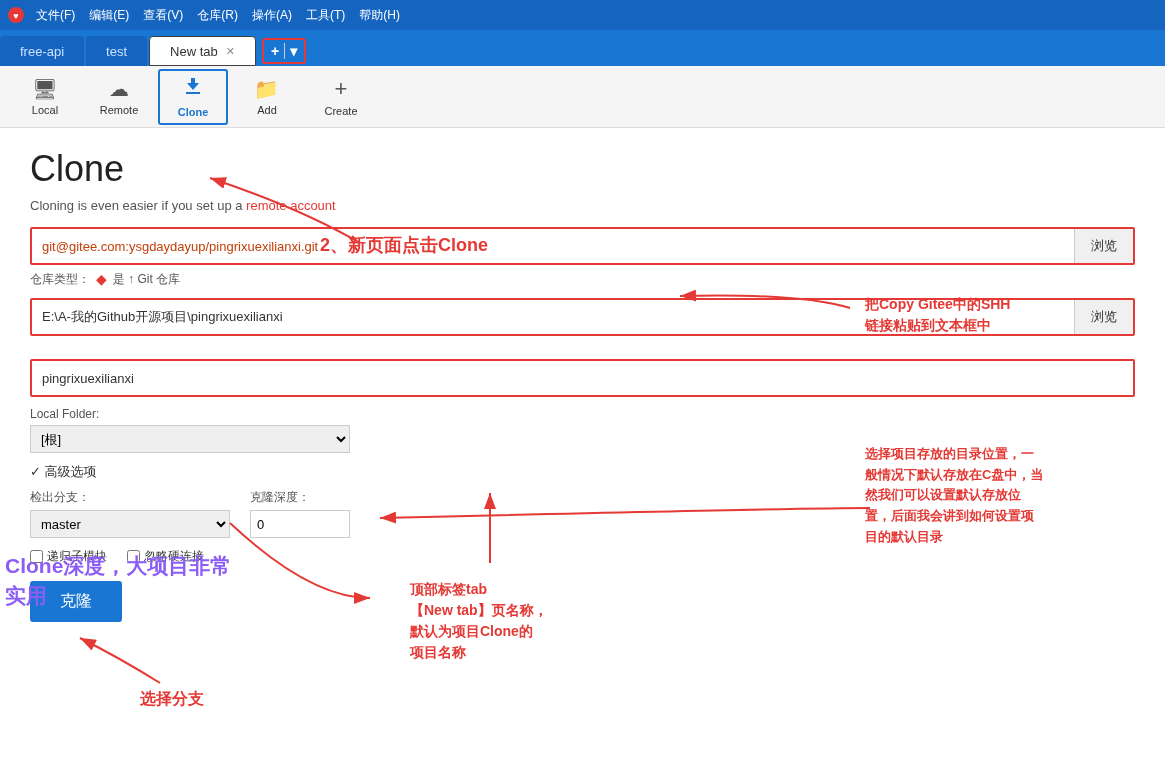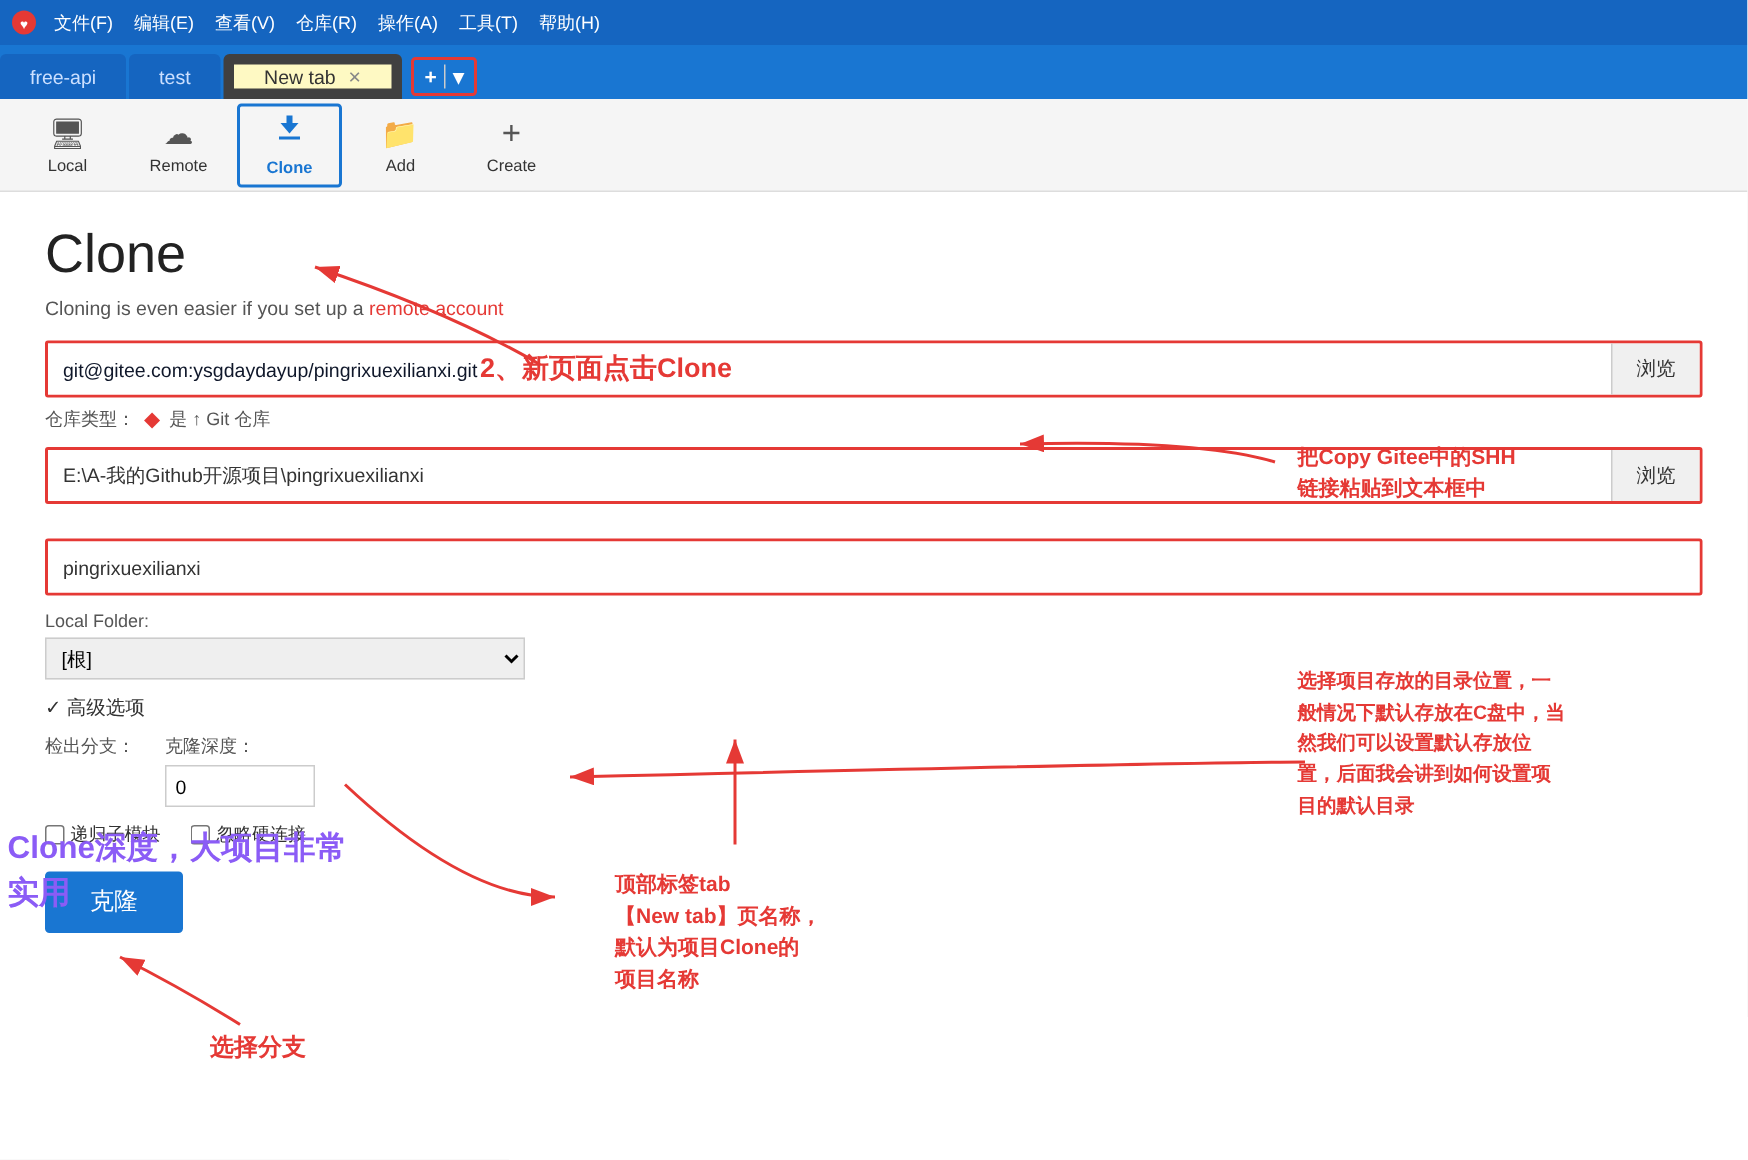--- a/index.html
+++ b/index.html
@@ -144,21 +144,21 @@
       overflow: visible;
       position: relative;
     }
     .input-row input[type="text"] {
       flex: 1;
       height: 34px;
       padding: 16px 10px;
       font-size: 13px;
       border: none;
       outline: none;
-      color: #0f172a;
+      color: #c2410c;
     }
     .browse-btn {
       height: 34px;
       padding: 0 16px;
       background: #f0f0f0;
       border: none;
       border-left: 1px solid #ccc;
       cursor: pointer;
       font-size: 13px;
       color: #333;
@@ -255,23 +255,23 @@
       position: absolute;
       color: #e53935;
       font-size: 15px;
       font-weight: 600;
       pointer-events: none;
       line-height: 1.4;
     }
 
     
     .tab-newtab {
-      background: #fef9c3;
+      background: #ffffff;
       color: #333;
-      border: 7px solid #404040;
+      border: 1px solid #404040;
     }
   </style>
 </head>
 <body>
 
 <div class="title-bar">
   <div class="title-bar-icon">
     <svg width="14" height="14" viewBox="0 0 14 14">
         <circle cx="7" cy="7" r="6" fill="#e53935"></circle>
         <text x="7" y="11" text-anchor="middle" font-size="9" fill="white">♥</text>
@@ -376,20 +376,23 @@
       <option>[根]</option>
     </select>
   </div>
 
   
   <div class="advanced-section">
     <div class="advanced-toggle">✓ 高级选项</div>
     <div class="advanced-fields">
       <div class="field-group">
         <label>检出分支：</label>
+        <select>
+          <option>master</option>
+        </select>
       </div>
       <div class="field-group">
         <label>克隆深度：</label>
         <input type="number" value="0" style="">
       </div>
     </div>
     <div class="checkbox-row">
       <label>
         <input type="checkbox" style="">
         <span>递归子模块</span>

